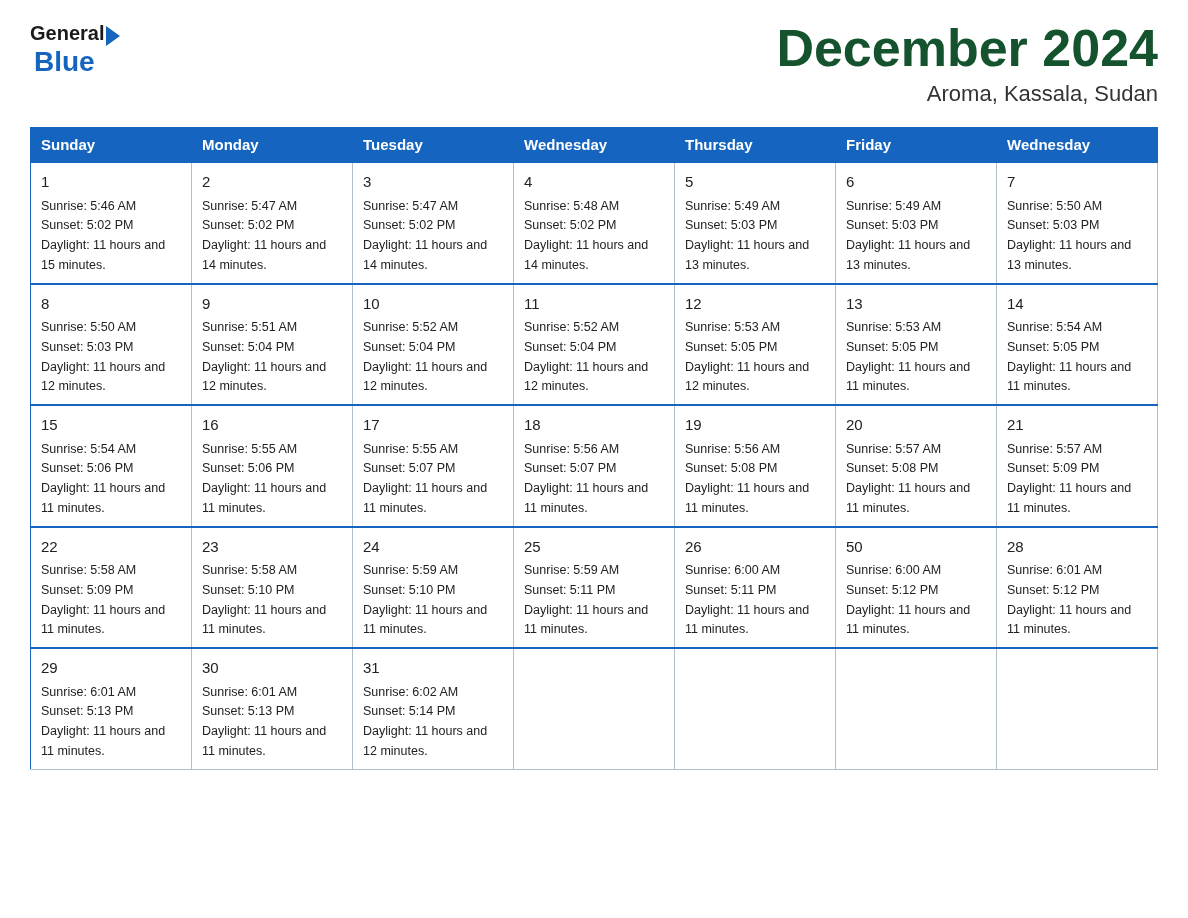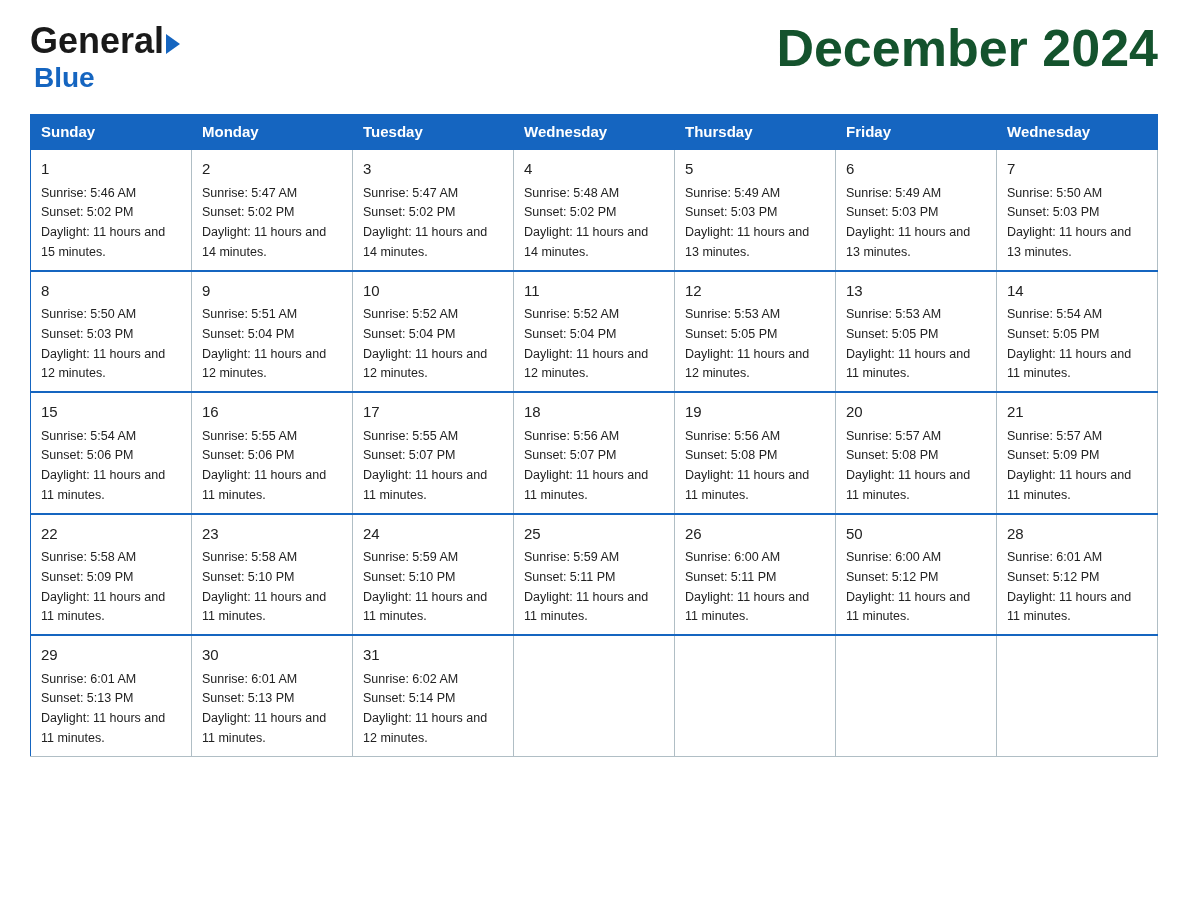--- a/index.html
+++ b/index.html
@@ -10,21 +10,21 @@
       width: 1188px;
       min-height: 918px;
     }
     .header {
       display: flex;
       justify-content: space-between;
       align-items: flex-start;
       margin-bottom: 20px;
     }
     .logo-text-general {
-      font-size: 36px;
+      font-size: 20px;
       font-weight: bold;
       color: #1a1a1a;
     }
     .logo-text-blue {
       font-size: 28px;
       font-weight: bold;
       color: #1565c0;
     }
     .logo-block {
       display: flex;
@@ -101,20 +101,21 @@
 <div class="header">
   <div class="logo-block">
     <div class="logo-top-row">
       <span class="logo-text-general">General</span>
       <span style="display:inline-block; width:0; height:0; border-left:14px solid #1565c0; border-top:10px solid transparent; border-bottom:10px solid transparent; margin-left:2px; margin-top:6px;"></span>
     </div>
     <span class="logo-text-blue" style="margin-left:4px;">Blue</span>
   </div>
   <div class="title-block">
     <h1>December 2024</h1>
+    <h2>Aroma, Kassala, Sudan</h2>
   </div>
 </div>
 
 <table>
   <thead>
     <tr>
 
     <th>Sunday</th>
         <th>Monday</th>
         <th>Tuesday</th>

